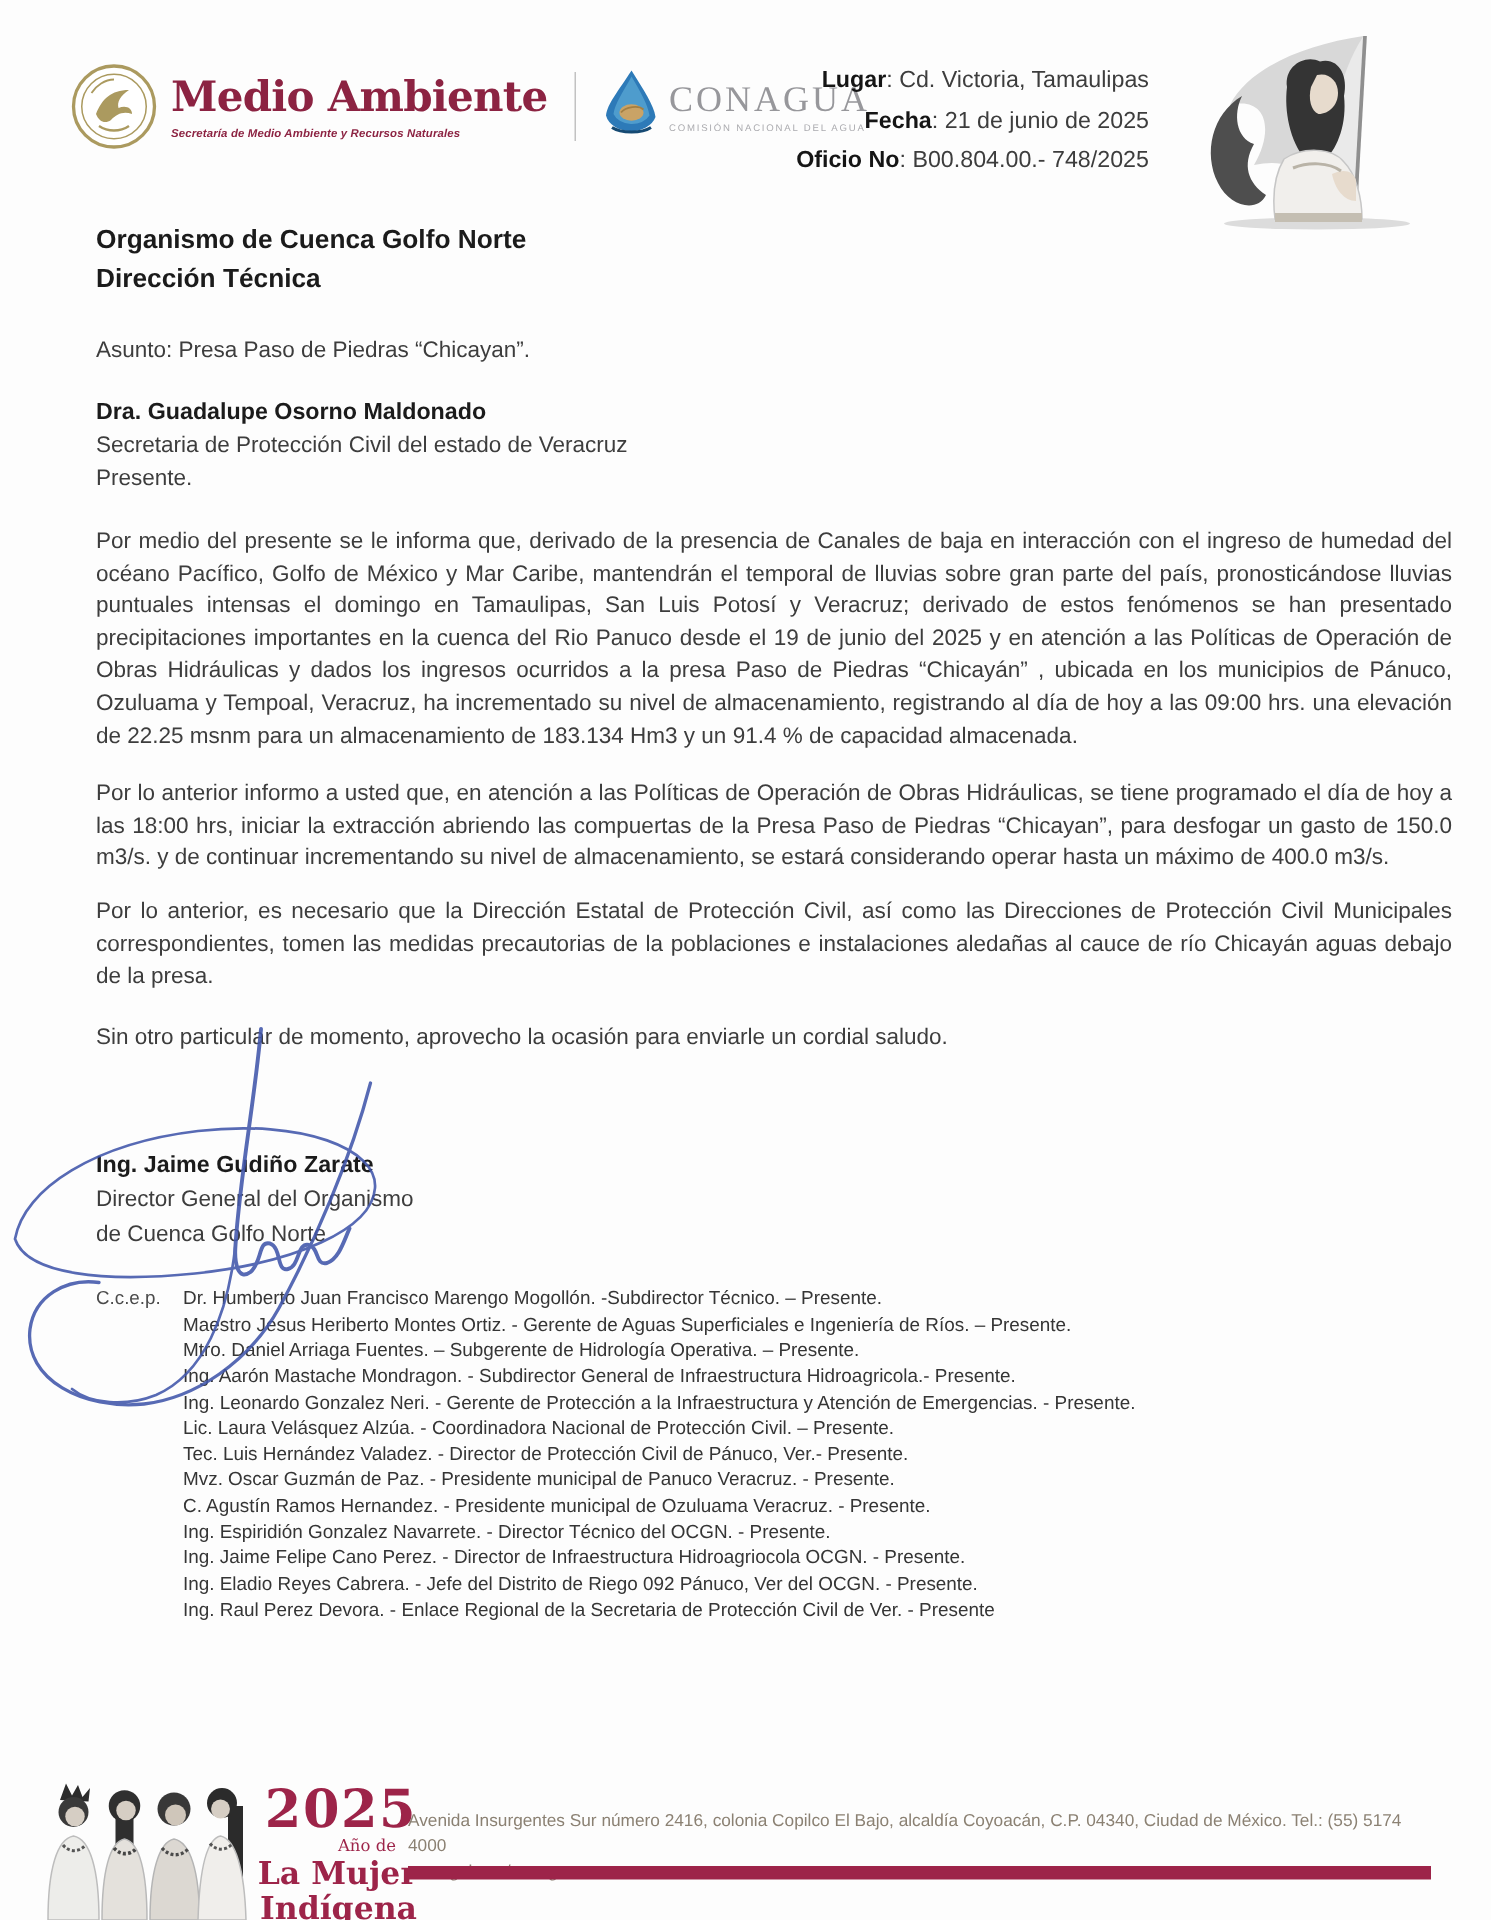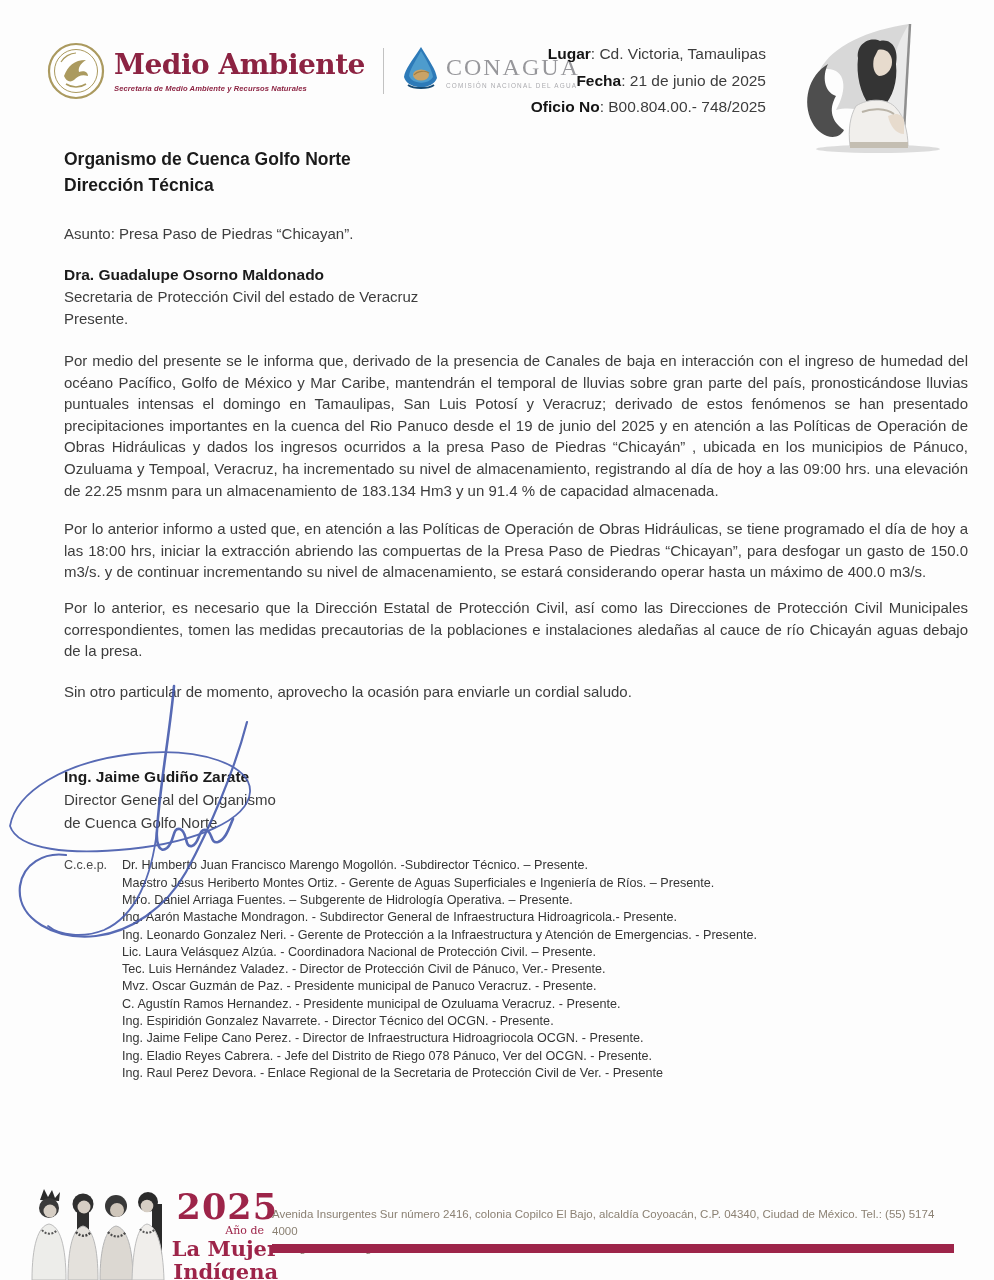--- a/index.html
+++ b/index.html
@@ -159,21 +159,21 @@
           <div class="ccep-item">Maestro Jesus Heriberto Montes Ortiz. - Gerente de Aguas Superficiales e Ingeniería de Ríos. – Presente.</div>
           <div class="ccep-item">Mtro. Daniel Arriaga Fuentes. – Subgerente de Hidrología Operativa. – Presente.</div>
           <div class="ccep-item">Ing. Aarón Mastache Mondragon. - Subdirector General de Infraestructura Hidroagricola.- Presente.</div>
           <div class="ccep-item">Ing. Leonardo Gonzalez Neri. - Gerente de Protección a la Infraestructura y Atención de Emergencias. - Presente.</div>
           <div class="ccep-item">Lic. Laura Velásquez Alzúa. - Coordinadora Nacional de Protección Civil. – Presente.</div>
           <div class="ccep-item">Tec. Luis Hernández Valadez. - Director de Protección Civil de Pánuco, Ver.- Presente.</div>
           <div class="ccep-item">Mvz. Oscar Guzmán de Paz. - Presidente municipal de Panuco Veracruz. - Presente.</div>
           <div class="ccep-item">C. Agustín Ramos Hernandez. - Presidente municipal de Ozuluama Veracruz. - Presente.</div>
           <div class="ccep-item">Ing. Espiridión Gonzalez Navarrete. - Director Técnico del OCGN. - Presente.</div>
           <div class="ccep-item">Ing. Jaime Felipe Cano Perez. - Director de Infraestructura Hidroagriocola OCGN. - Presente.</div>
-          <div class="ccep-item">Ing. Eladio Reyes Cabrera. - Jefe del Distrito de Riego 078 Pánuco, Ver del OCGN. - Presente.</div>
+          <div class="ccep-item">Ing. Eladio Reyes Cabrera. - Jefe del Distrito de Riego 092 Pánuco, Ver del OCGN. - Presente.</div>
           <div class="ccep-item">Ing. Raul Perez Devora. - Enlace Regional de la Secretaria de Protección Civil de Ver. - Presente</div>
         </div>
     </div>
   </div>
 
   <svg class="signature" viewBox="0 0 290 272">
     <g fill="none" stroke="#4156ab" stroke-linecap="round" opacity="0.88">
       <path stroke-width="1.8" d="M10,146 C 16,112 64,82 132,74 C 202,66 252,86 250,112 C 248,140 196,162 130,169 C 70,175 18,170 10,146"></path>
       <path stroke-width="2.6" d="M174,6 C 170,52 160,104 157,150 C 156,163 159,174 167,168 C 175,161 172,147 180,149 C 188,152 184,168 192,166 C 200,164 198,148 206,150 C 213,152 210,164 218,162 C 226,159 229,148 233,139"></path>
       <path stroke-width="2.2" d="M247,42 C 234,92 210,148 186,192 C 166,228 130,252 96,256 C 56,260 16,240 20,206 C 23,184 44,172 66,175"></path>

